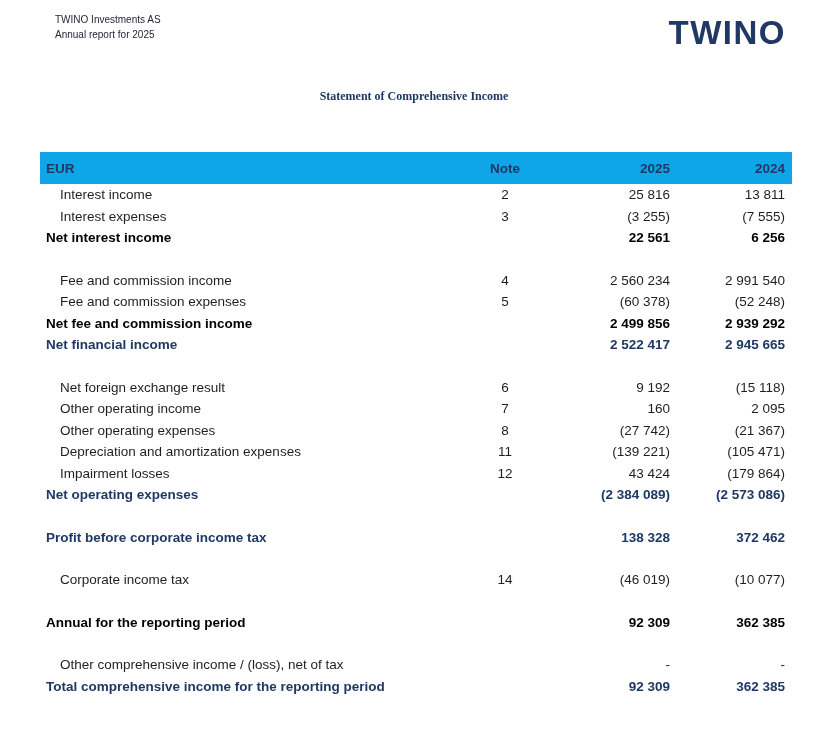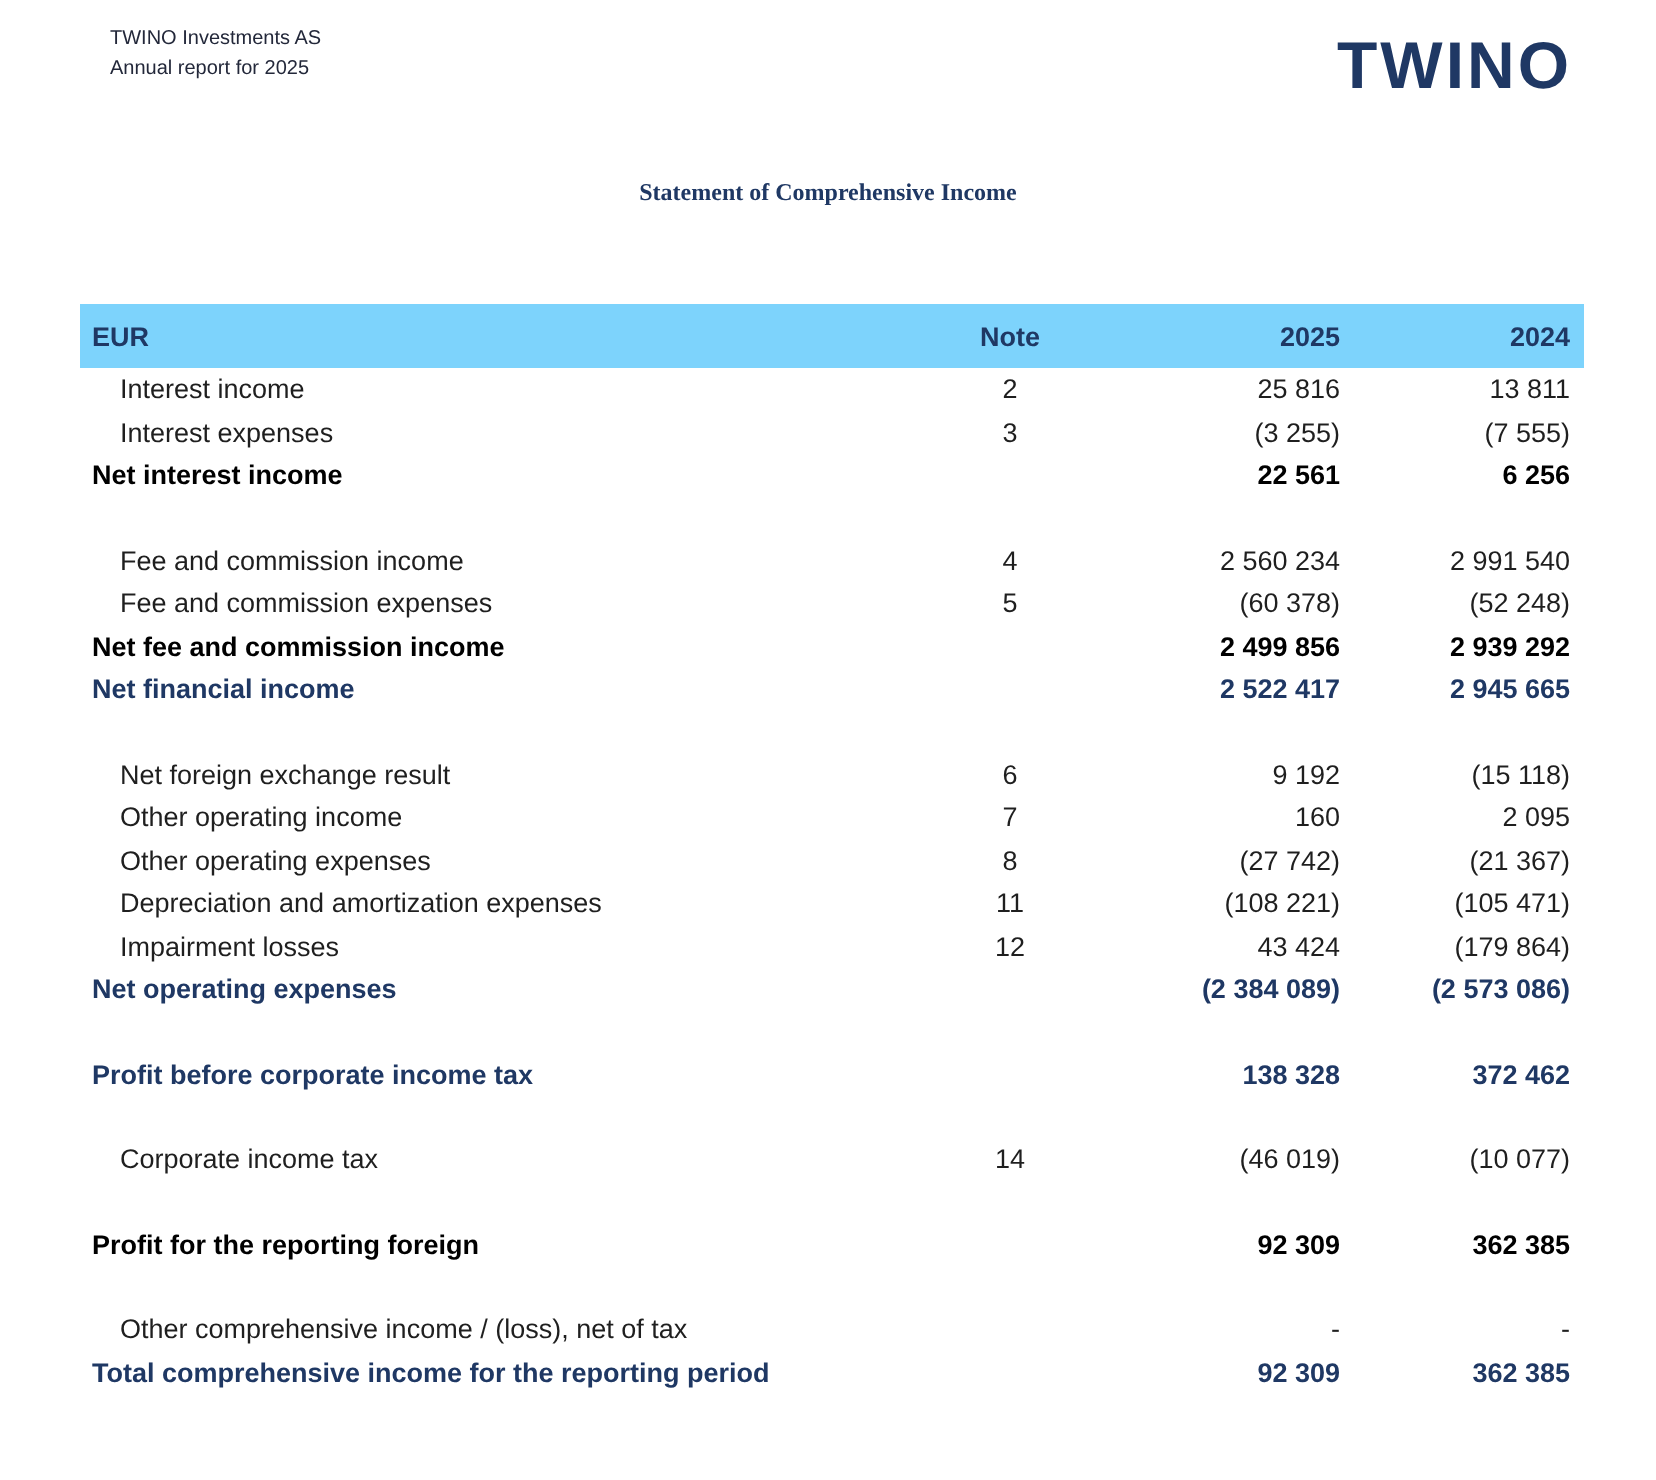--- a/index.html
+++ b/index.html
@@ -36,21 +36,21 @@
     font-family: Liberation Serif, serif;
   }
   .table-wrap {
     position: absolute;
     left: 40px;
     top: 152px;
     width: 752px;
   }
   .thead {
     display: flex;
-    background: #7dd3fc;
+    background: #0ea5e9;
     height: 32px;
     align-items: center;
     font-weight: bold;
     color: #1f3864;
     font-size: 13.5px;
   }
   .row {
     display: flex;
     align-items: center;
     height: 21.5px;
@@ -144,21 +144,21 @@
       </div>
       <div class="row normal">
         <div class="c-label">Other operating expenses</div>
         <div class="c-note">8</div>
         <div class="c-2025">(27 742)</div>
         <div class="c-2024">(21 367)</div>
       </div>
       <div class="row normal">
         <div class="c-label">Depreciation and amortization expenses</div>
         <div class="c-note">11</div>
-        <div class="c-2025">(108 221)</div>
+        <div class="c-2025">(139 221)</div>
         <div class="c-2024">(105 471)</div>
       </div>
       <div class="row normal">
         <div class="c-label">Impairment losses</div>
         <div class="c-note">12</div>
         <div class="c-2025">43 424</div>
         <div class="c-2024">(179 864)</div>
       </div>
       <div class="row bold-navy">
         <div class="c-label">Net operating expenses</div>
@@ -175,21 +175,21 @@
       </div>
       <div class="spacer"></div>
       <div class="row normal">
         <div class="c-label">Corporate income tax</div>
         <div class="c-note">14</div>
         <div class="c-2025">(46 019)</div>
         <div class="c-2024">(10 077)</div>
       </div>
       <div class="spacer"></div>
       <div class="row bold-black">
-        <div class="c-label">Profit for the reporting foreign</div>
+        <div class="c-label">Annual for the reporting period</div>
         <div class="c-note"></div>
         <div class="c-2025">92 309</div>
         <div class="c-2024">362 385</div>
       </div>
       <div class="spacer"></div>
       <div class="row normal">
         <div class="c-label">Other comprehensive income / (loss), net of tax</div>
         <div class="c-note"></div>
         <div class="c-2025">-</div>
         <div class="c-2024">-</div>

